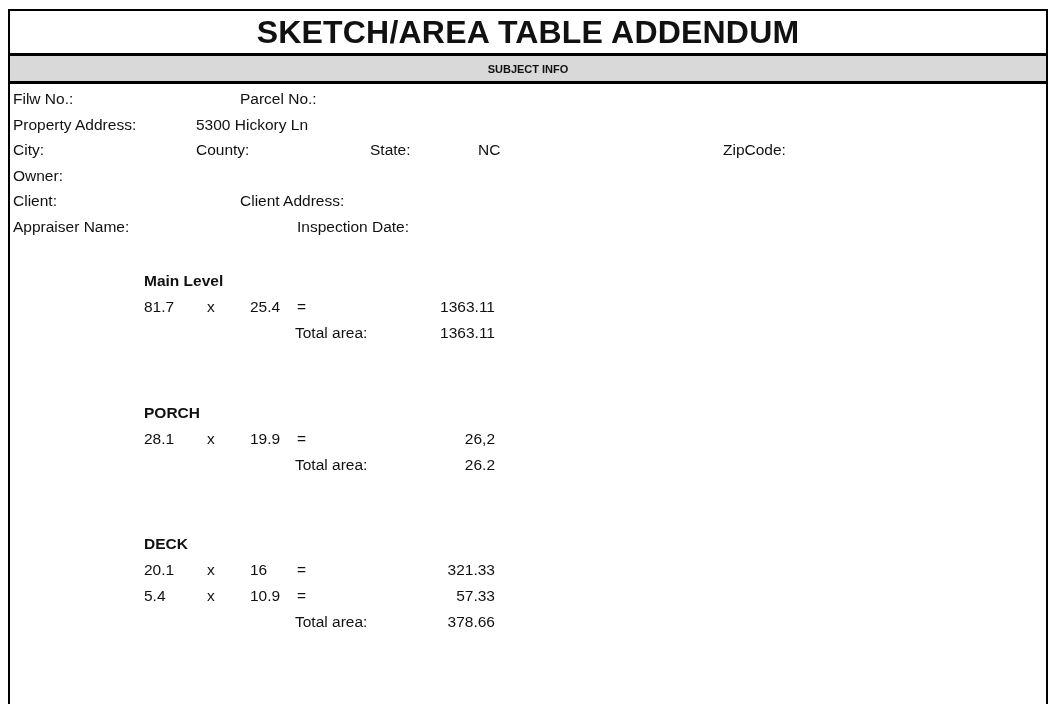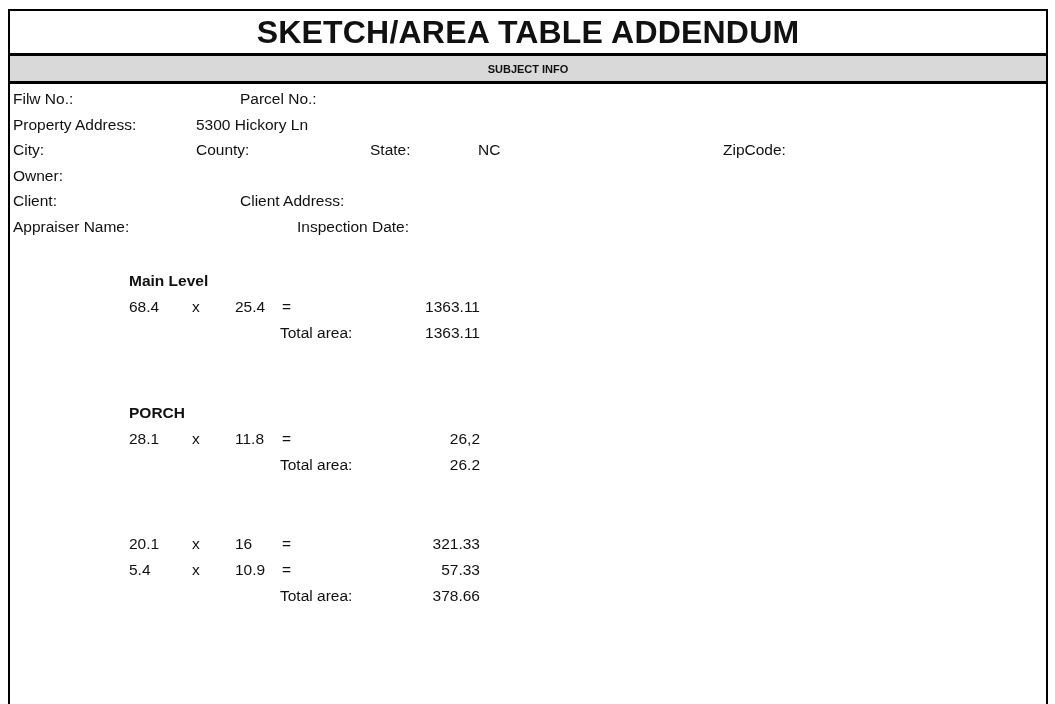--- a/index.html
+++ b/index.html
@@ -53,21 +53,21 @@
   .fx4 { left: 468px; }
   .fx5 { left: 713px; }
   .fx6 { left: 287px; }
   .sketch-box {
     position: relative;
     height: 480px;
     background: #ffffff;
   }
   .area-block {
     position: absolute;
-    left: 119px;
+    left: 134px;
     width: 351px;
     font-size: 15.5px;
   }
   .area-block .blk-row {
     position: relative;
     height: 26px; line-height: 26px;
   }
   .area-block .blk-name { font-weight: bold; }
   .area-block span { position: absolute; white-space: nowrap; }
   .c-dim1 { left: 0; }
@@ -123,50 +123,53 @@
   </div>
 
 
   <div class="sketch-box">
 
     <div class="area-block blk-main">
       <div class="blk-row">
         <span class="c-dim1 blk-name">Main Level</span>
       </div>
       <div class="blk-row">
-        <span class="c-dim1">68.4</span>
+        <span class="c-dim1">81.7</span>
         <span class="c-op">x</span>
         <span class="c-dim2">25.4</span>
         <span class="c-eq">=</span>
         <span class="c-val">1363.11</span>
       </div>
       <div class="blk-row">
         <span class="c-total-label">Total area:</span>
         <span class="c-val">1363.11</span>
       </div>
     </div>
 
     <div class="area-block blk-porch">
       <div class="blk-row">
         <span class="c-dim1 blk-name">PORCH</span>
       </div>
       <div class="blk-row">
         <span class="c-dim1">28.1</span>
         <span class="c-op">x</span>
-        <span class="c-dim2">11.8</span>
+        <span class="c-dim2">19.9</span>
         <span class="c-eq">=</span>
         <span class="c-val">26,2</span>
       </div>
       <div class="blk-row">
         <span class="c-total-label">Total area:</span>
         <span class="c-val">26.2</span>
       </div>
     </div>
 
     <div class="area-block blk-deck">
+      <div class="blk-row">
+        <span class="c-dim1 blk-name">DECK</span>
+      </div>
       <div class="blk-row">
         <span class="c-dim1">20.1</span>
         <span class="c-op">x</span>
         <span class="c-dim2">16</span>
         <span class="c-eq">=</span>
         <span class="c-val">321.33</span>
       </div>
       <div class="blk-row">
         <span class="c-dim1">5.4</span>
         <span class="c-op">x</span>

